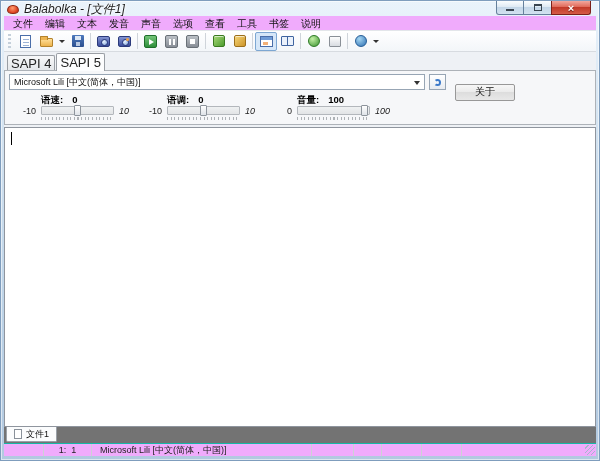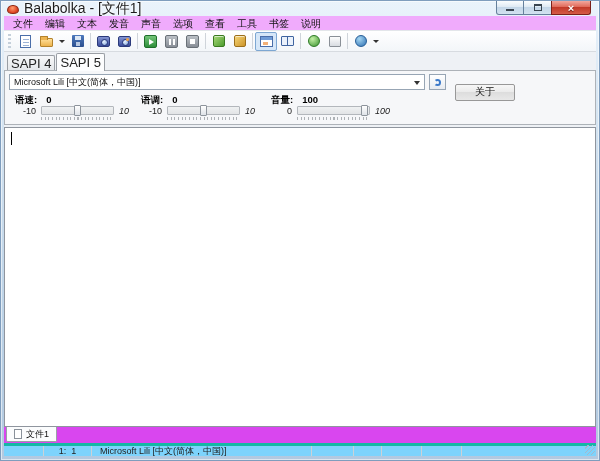--- a/index.html
+++ b/index.html
@@ -12,21 +12,21 @@
     border:1px solid #7f9dbd;
     box-shadow:inset 0 0 0 1px rgba(255,255,255,.55);
     overflow:hidden;
   }
 
   
   .titlebar{ height:15px; display:flex; align-items:center; padding:1px 6px 0; }
   .app-icon{ width:12px; height:9px; border-radius:50% 50% 50% 50%/65% 65% 45% 45%;
     background:radial-gradient(circle at 45% 30%,#ff9d6e,#e14a2a 60%,#b32a12);
     border:1px solid #8f2a14; }
-  .title-text{ font-size:14px; color:#1c1c1c; margin-left:5px; text-shadow:0 0 3px #fff,0 0 3px #fff; white-space:pre; }
+  .title-text{ font-size:12px; color:#1c1c1c; margin-left:5px; text-shadow:0 0 3px #fff,0 0 3px #fff; white-space:pre;font-style:italic; }
   .win-buttons{ position:absolute; top:0; right:8px; display:flex; }
   .win-btn{ height:14px; border:1px solid #65809c; border-top:none;
     background:linear-gradient(#fbfdfe,#dfeaf4 45%,#c4d7e8 50%,#d3e2f0);
     display:flex; align-items:center; justify-content:center; }
   .win-btn.min{ width:28px; border-radius:0 0 0 3px; }
   .win-btn.max{ width:27px; border-left:none; border-right:none; }
   .win-btn.close{ width:40px; border-radius:0 0 3px 0; border-color:#7c2019;
     background:linear-gradient(#f2a79d,#e06a59 45%,#c23a29 50%,#d55b47); }
   .glyph-min{ width:8px; height:2px; background:#39444f; margin-top:5px; }
   .glyph-max{ width:8px; height:7px; border:1px solid #39444f; border-top:2px solid #39444f; background:transparent; }
@@ -111,46 +111,46 @@
     background:linear-gradient(#f7f7f7,#ebebeb 45%,#dddddd 50%,#e8e8e8);
     display:flex; align-items:center; justify-content:center;margin-top:20px; }
   .btn.about{ width:60px; margin-left:9px; }
   .btn.presets{ width:78px; margin-left:8px; }
 
   
   .sliders-row{ display:flex; padding-left:6px; margin-top:3px; }
   .slider-group{ display:flex; flex-direction:column; }
   .slider-group.g2{ margin-left:12px; }
   .slider-group.g3{ margin-left:16px; }
-  .lbl-row{ display:flex; gap:9px; height:11px; font-size:9.5px; font-weight:bold; color:#000; }
+  .lbl-row{ display:flex; gap:9px; margin-left:26px; height:11px; font-size:9.5px; font-weight:bold; color:#000; }
   .track-row{ display:flex; align-items:center; height:11px; }
   .minlbl{ width:21px; text-align:right; font-size:9px; color:#222; padding-right:0; }
   .maxlbl{ font-size:9px; color:#222; margin-left:5px;font-style:italic; }
   .track{ width:73px; height:9px; margin-left:5px; border:1px solid #b3b7bc; border-radius:1px;
     background:linear-gradient(#eff1f2,#e2e4e6); position:relative; }
   .thumb{ position:absolute; top:-2px; width:7px; height:11px; border:1px solid #8d949c; border-radius:1px;
     background:linear-gradient(#fefefe,#dfe3e8); }
   .thumb.center{ left:32px; } .thumb.right{ left:63px; }
   .ticks{ width:73px; height:4px; margin-left:26px; margin-top:1px;
     background:repeating-linear-gradient(90deg,#aeb2b6 0 1px,transparent 1px 3.65px);
     background-size:100% 3px; background-repeat:no-repeat; background-position:0 0; }
 
   
   .textarea{ flex:1; margin-top:2px; background:#fff; border:1px solid #8f959e; position:relative; }
   .caret{ position:absolute; left:6px; top:4px; width:1px; height:13px; background:#000; animation:blink 1.06s steps(1) infinite; }
   @keyframes blink{ 50%{ opacity:0; } }
 
   
-  .doctabs{ height:16px; background:#d946ef; display:flex; align-items:flex-start; padding-left:2px; }
+  .doctabs{ height:16px; background:#737373; display:flex; align-items:flex-start; padding-left:2px; }
   .doctab{ height:15px; background:#fbfcfd; border:1px solid #9aa0a7; border-top:none; border-radius:0 0 2px 2px;
     display:flex; align-items:center; gap:4px; padding:0 7px; font-size:9px; color:#111; }
   .doc-icon{ width:8px; height:10px; background:#fff; border:1px solid #8a919a; }
 
   
-  .statusbar{ height:13px; background:#7dd3fc; border-top:3px solid #14b8a6; display:flex; align-items:stretch;
+  .statusbar{ height:13px; background:#f0abfc; border-top:1px solid #14b8a6; display:flex; align-items:stretch;
     font-size:9px; color:#222; position:relative; }
   .spanel{ border-right:1px solid #ccd1d6; display:flex; align-items:center; white-space:pre; }
   .sp0{ width:40px; } .sp1{ width:48px; justify-content:center; } .sp2{ width:220px; padding-left:8px; }
   .sp3{ width:42px; } .sp4{ width:28px; } .sp5{ width:40px; } .sp6{ width:40px; } .sp7{ flex:1; border-right:none; }
   .grip{ position:absolute; right:1px; bottom:1px; width:10px; height:10px;
     background:repeating-linear-gradient(135deg,transparent 0 2px,#a3b8cc 2px 3px); }
 </style>
 </head>
 <body>
 

